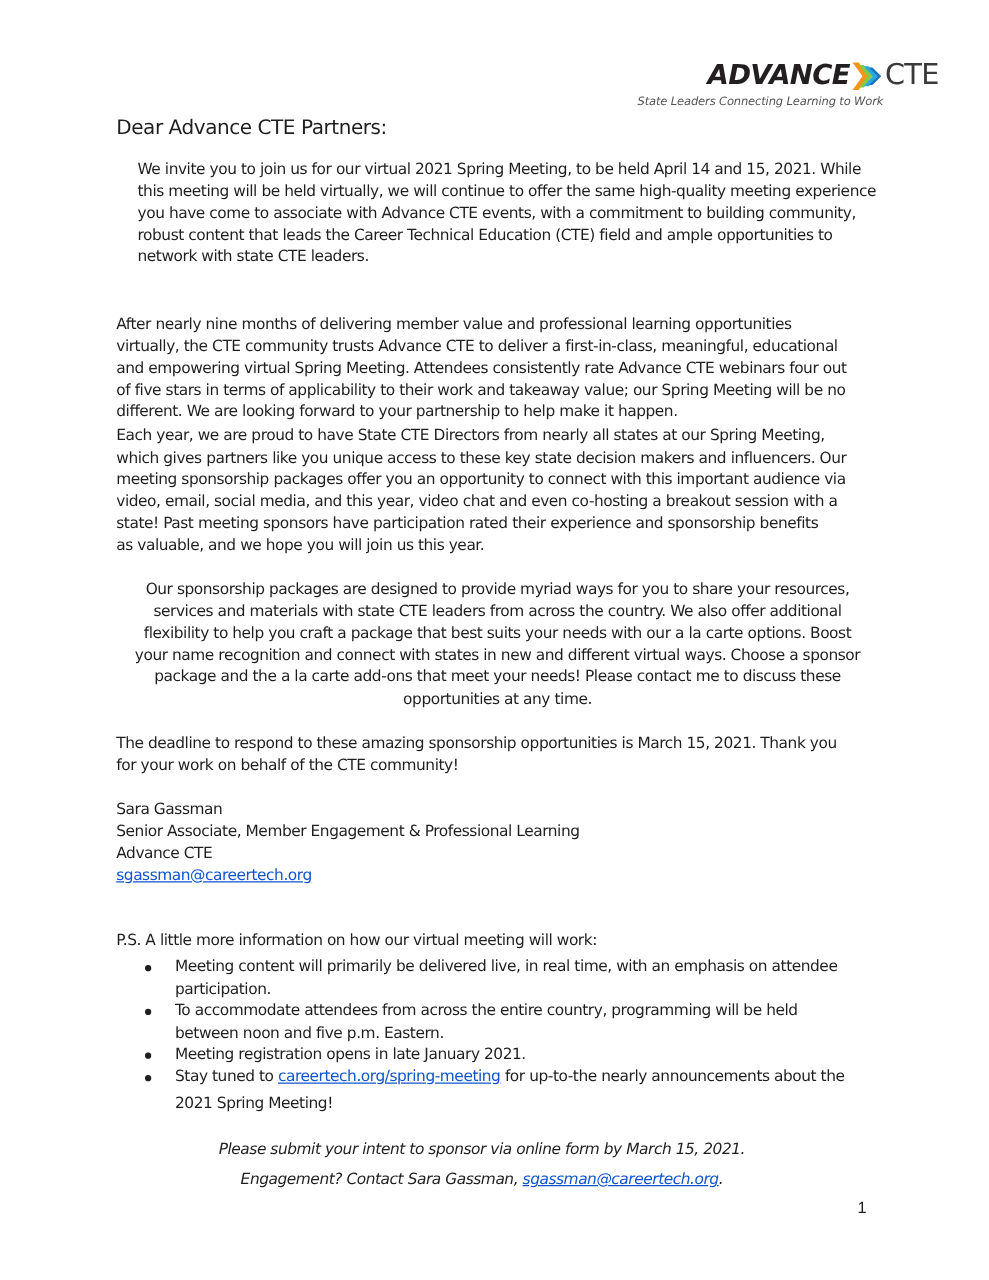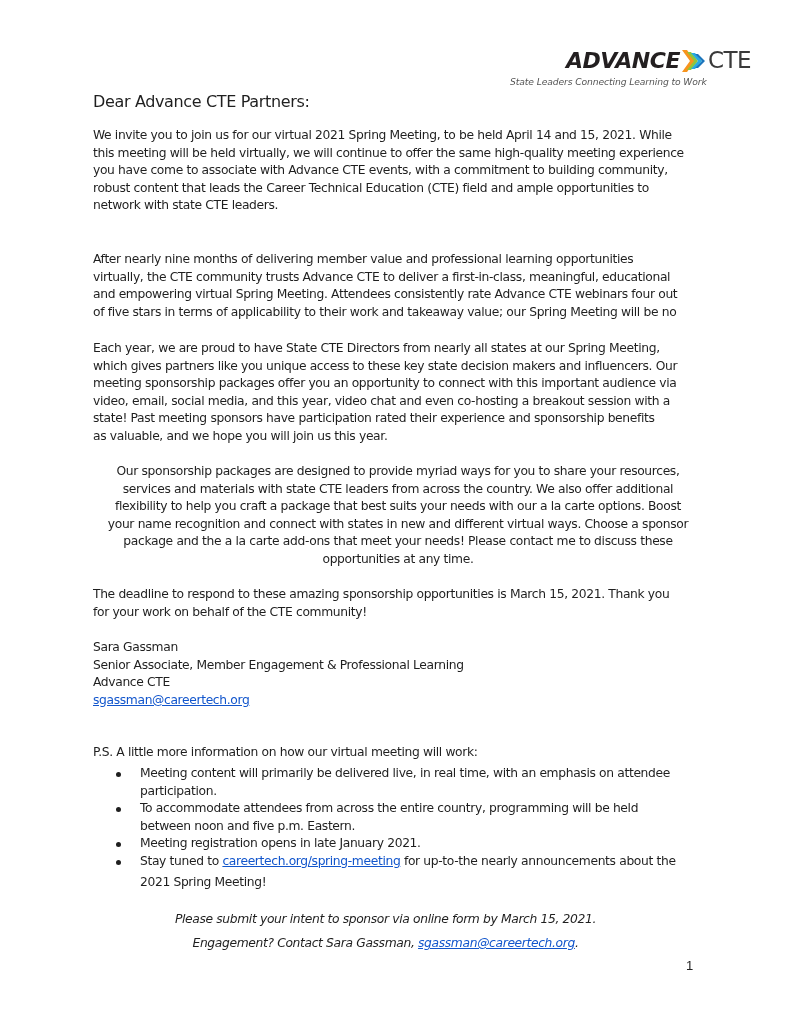--- a/index.html
+++ b/index.html
@@ -152,33 +152,34 @@
         <polygon points="10,4 14,4 21,12 14,20 10,20 17,12" fill="#27aae1"></polygon>
         <polygon points="14,5 17,5 24,12 17,19 14,19 21,12" fill="#1c75bc"></polygon>
       </svg>
       <span class="logo-cte">CTE</span>
     </div>
     <div class="logo-tagline">State Leaders Connecting Learning to Work</div>
   </div>
 
   <div class="text" style="top: 93px;">Dear Advance CTE Partners:</div>
 
-  <div class="para" style="top: 127px;">
+  <div class="para" style="top: 127px; margin-left: 17px;">
     <span class="line">We invite you to join us for our virtual 2021 Spring Meeting, to be held April 14 and 15, 2021. While</span>
     <span class="line">this meeting will be held virtually, we will continue to offer the same high-quality meeting experience</span>
     <span class="line">you have come to associate with Advance CTE events, with a commitment to building community,</span>
     <span class="line">robust content that leads the Career Technical Education (CTE) field and ample opportunities to</span>
     <span class="line">network with state CTE leaders.</span>
   </div>
 
   <div class="para" style="top: 235px; margin-top: 16px;">
     <span class="line">After nearly nine months of delivering member value and professional learning opportunities</span>
     <span class="line">virtually, the CTE community trusts Advance CTE to deliver a first-in-class, meaningful, educational</span>
     <span class="line">and empowering virtual Spring Meeting. Attendees consistently rate Advance CTE webinars four out</span>
     <span class="line">of five stars in terms of applicability to their work and takeaway value; our Spring Meeting will be no</span>
+    <span class="line">different. We are looking forward to your partnership to help make it happen.</span>
   </div>
 
   <div class="para" style="top: 340px;">
     <span class="line">Each year, we are proud to have State CTE Directors from nearly all states at our Spring Meeting,</span>
     <span class="line">which gives partners like you unique access to these key state decision makers and influencers. Our</span>
     <span class="line">meeting sponsorship packages offer you an opportunity to connect with this important audience via</span>
     <span class="line">video, email, social media, and this year, video chat and even co-hosting a breakout session with a</span>
     <span class="line">state! Past meeting sponsors have participation rated their experience and sponsorship benefits</span>
     <span class="line">as valuable, and we hope you will join us this year.</span>
   </div>

